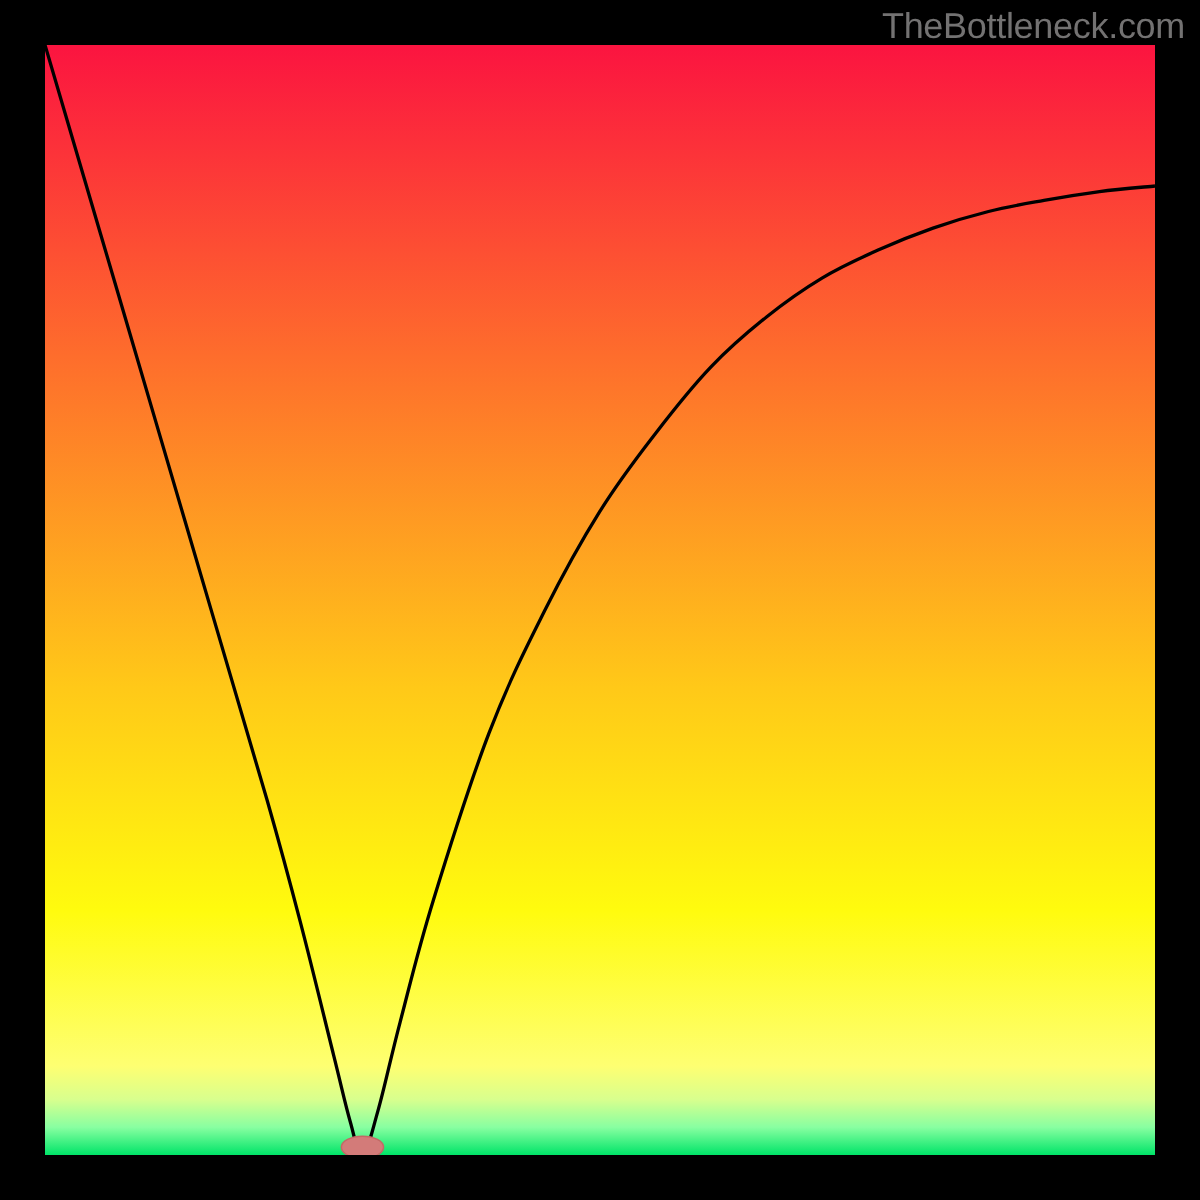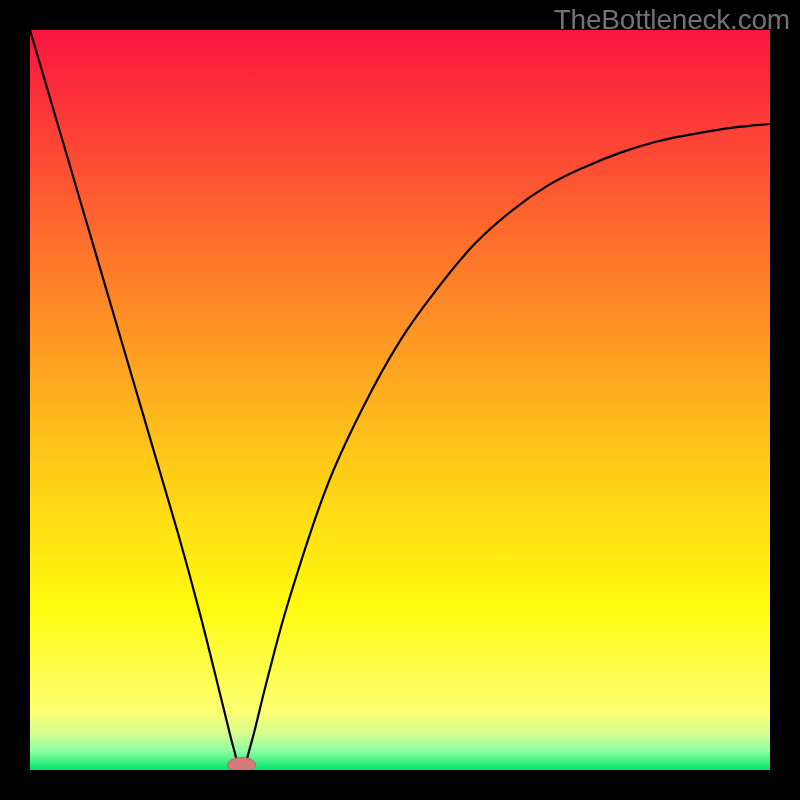--- a/index.html
+++ b/index.html
@@ -13,21 +13,21 @@
   .chart-root {
     position: relative;
     width: 800px;
     height: 800px;
     background: #000;
   }
   .watermark {
     position: absolute;
     top: 4px;
     right: 10px;
-    font-size: 28px;
+    font-size: 24px;
     font-weight: 500;
     color: #737272;
     z-index: 10;
     letter-spacing: -0.2px;
   }
   .plot-area {
     position: absolute;
     left: 30px;
     top: 30px;
     width: 740px;

